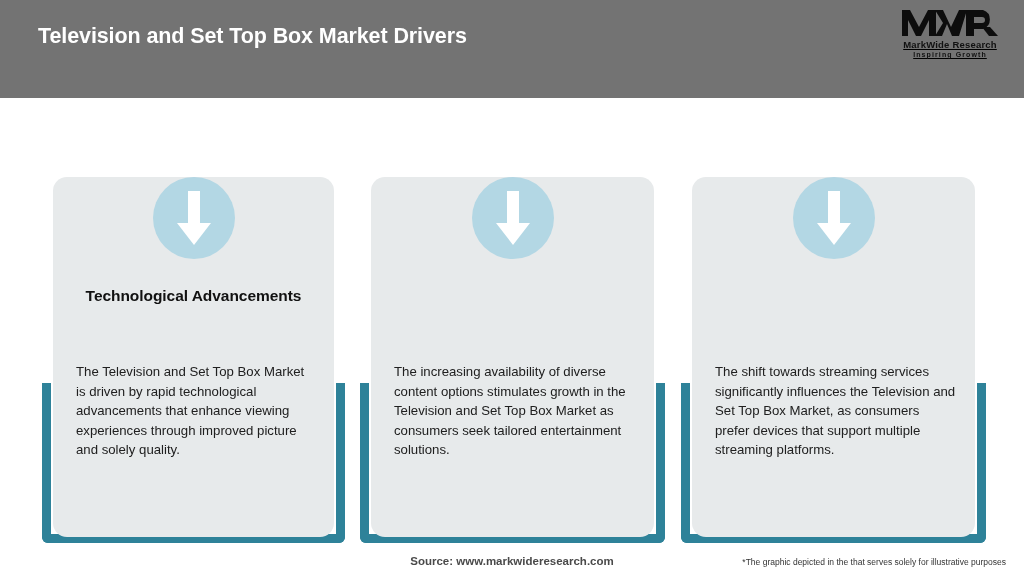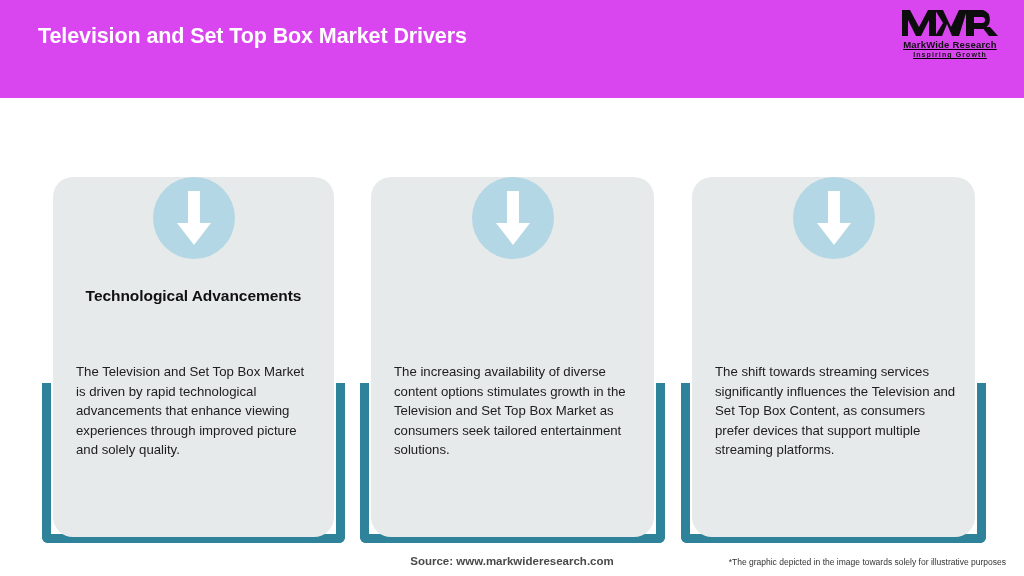--- a/index.html
+++ b/index.html
@@ -16,21 +16,21 @@
     -webkit-font-smoothing: antialiased;
   }
 
   
   .header {
     position: absolute;
     left: 0;
     top: 0;
     width: 1024px;
     height: 98px;
-    background: #d946ef;
+    background: #737373;
   }
   .header-title {
     position: absolute;
     left: 38px;
     top: 24px;
     font-size: 21.5px;
     font-weight: bold;
     color: #ffffff;
     letter-spacing: -0.1px;
     white-space: nowrap;
@@ -89,21 +89,21 @@
     border-bottom-left-radius: 6px;
     border-bottom-right-radius: 6px;
   }
   .card {
     position: absolute;
     left: 11px;
     top: 37px;
     width: calc(100% - 22px);
     height: 360px;
     background: #e7eaeb;
-    border-radius: 20px;
+    border-radius: 14px;
     box-sizing: border-box;
   }
   .icon-circle {
     position: absolute;
     left: 50%;
     top: 0;
     transform: translateX(-50%);
     width: 82px;
     height: 82px;
     border-radius: 50%;
@@ -205,18 +205,18 @@
 </div>
 
 <div class="card-wrap" style="left:681px; width:305px;">
   <div class="u-frame"></div>
   <div class="card">
     <div class="icon-circle">
       <svg class="arrow-svg" viewBox="0 0 40 56">
         <polygon fill="#ffffff" points="14,0 26,0 26,32 37,32 20,54 3,32 14,32"></polygon>
       </svg>
     </div>
-    <div class="card-body">The shift towards streaming services significantly influences the Television and Set Top Box Content, as consumers prefer devices that support multiple streaming platforms.</div>
+    <div class="card-body">The shift towards streaming services significantly influences the Television and Set Top Box Market, as consumers prefer devices that support multiple streaming platforms.</div>
   </div>
 </div>
 
 <div class="source">Source: www.markwideresearch.com</div>
-<div class="disclaimer">*The graphic depicted in the image towards solely for illustrative purposes</div>
+<div class="disclaimer">*The graphic depicted in the that serves solely for illustrative purposes</div>
 
 </body></html>

